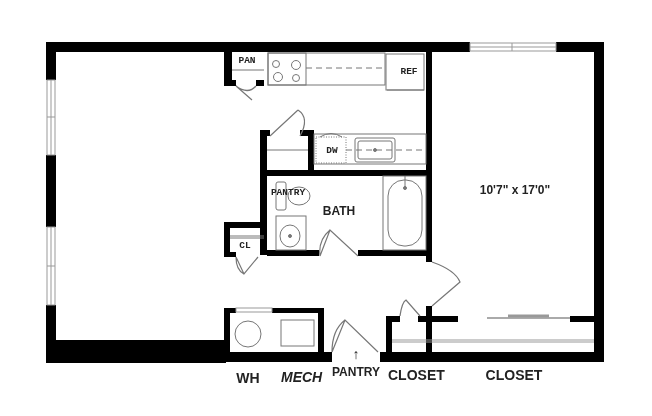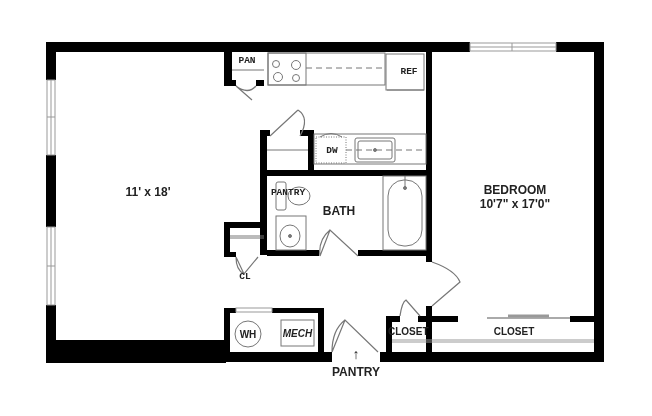--- a/index.html
+++ b/index.html
@@ -1,21 +1,21 @@
 <!DOCTYPE html>
 <html><head>
 <meta charset="utf-8">
 <style>
   html, body { margin:0; padding:0; background:#ffffff; }
   body { width:652px; height:416px; position:relative; overflow:hidden; font-family:"Liberation Sans", sans-serif; }
   svg { position:absolute; left:0; top:0; }
   .lbl { position:absolute; font-family:"Liberation Sans", sans-serif; font-weight:bold; color:#222; text-align:center; white-space:nowrap; line-height:1.15; }
   .room { font-size:12px; }
   .small { font-size:9.5px;font-family:Liberation Mono, monospace; }
-  .tiny { font-size:10px; }
+  .tiny { font-size:14px;margin-top:41px; }
   .entry { font-size:12px; }
 </style>
 </head>
 <body>
 
 <svg width="652" height="416" viewBox="0 0 652 416">
 
   <g fill="#000">
 
     <rect x="46" y="42" width="424" height="10"></rect>
@@ -139,34 +139,32 @@
 
     <path d="M332 352 L345 320 L378 352 M332 352 Q332 330 345 320"></path>
 
     <path d="M432 262 Q455 270 460 282 L432 306"></path>
 
     <path d="M400 316 Q402 302 406 300 L420 316"></path>
   </g>
 </svg>
 
 <div class="lbl room" style="left:88px; top:186px; width:120px;">
-  <div>11' x 18'</div>
 </div>
 
 <div class="lbl room" style="left:460px; top:184px; width:110px;">
-  <div>BEDROOM</div>
   <div>10'7" x 17'0"</div>
 </div>
 
 <div class="lbl room" style="left:314px; top:205px; width:50px;">BATH</div>
 
 <div class="lbl small" style="left:232px; top:56px; width:30px;">PAN</div>
 <div class="lbl small" style="left:388px; top:67px; width:42px;">REF</div>
 <div class="lbl small" style="left:266px; top:160px; width:44px;margin-top:28px;">PANTRY</div>
 <div class="lbl small" style="left:318px; top:146px; width:28px;">DW</div>
-<div class="lbl small" style="left:232px; top:241px; width:26px;margin-top:31px;">CL</div>
+<div class="lbl small" style="left:232px; top:241px; width:26px;">CL</div>
 <div class="lbl tiny" style="left:236px; top:329px; width:24px;">WH</div>
 <div class="lbl tiny" style="left:281px; top:328px; width:33px;font-style:italic;">MECH</div>
 <div class="lbl tiny" style="left:388px; top:326px; width:40px;">CLOSET</div>
 <div class="lbl tiny" style="left:484px; top:326px; width:60px;">CLOSET</div>
 
 <div class="lbl entry" style="left:346px; top:346px; width:20px; font-size:14px;">↑</div>
 <div class="lbl entry" style="left:330px; top:366px; width:52px;">PANTRY</div>
 
 </body></html>

